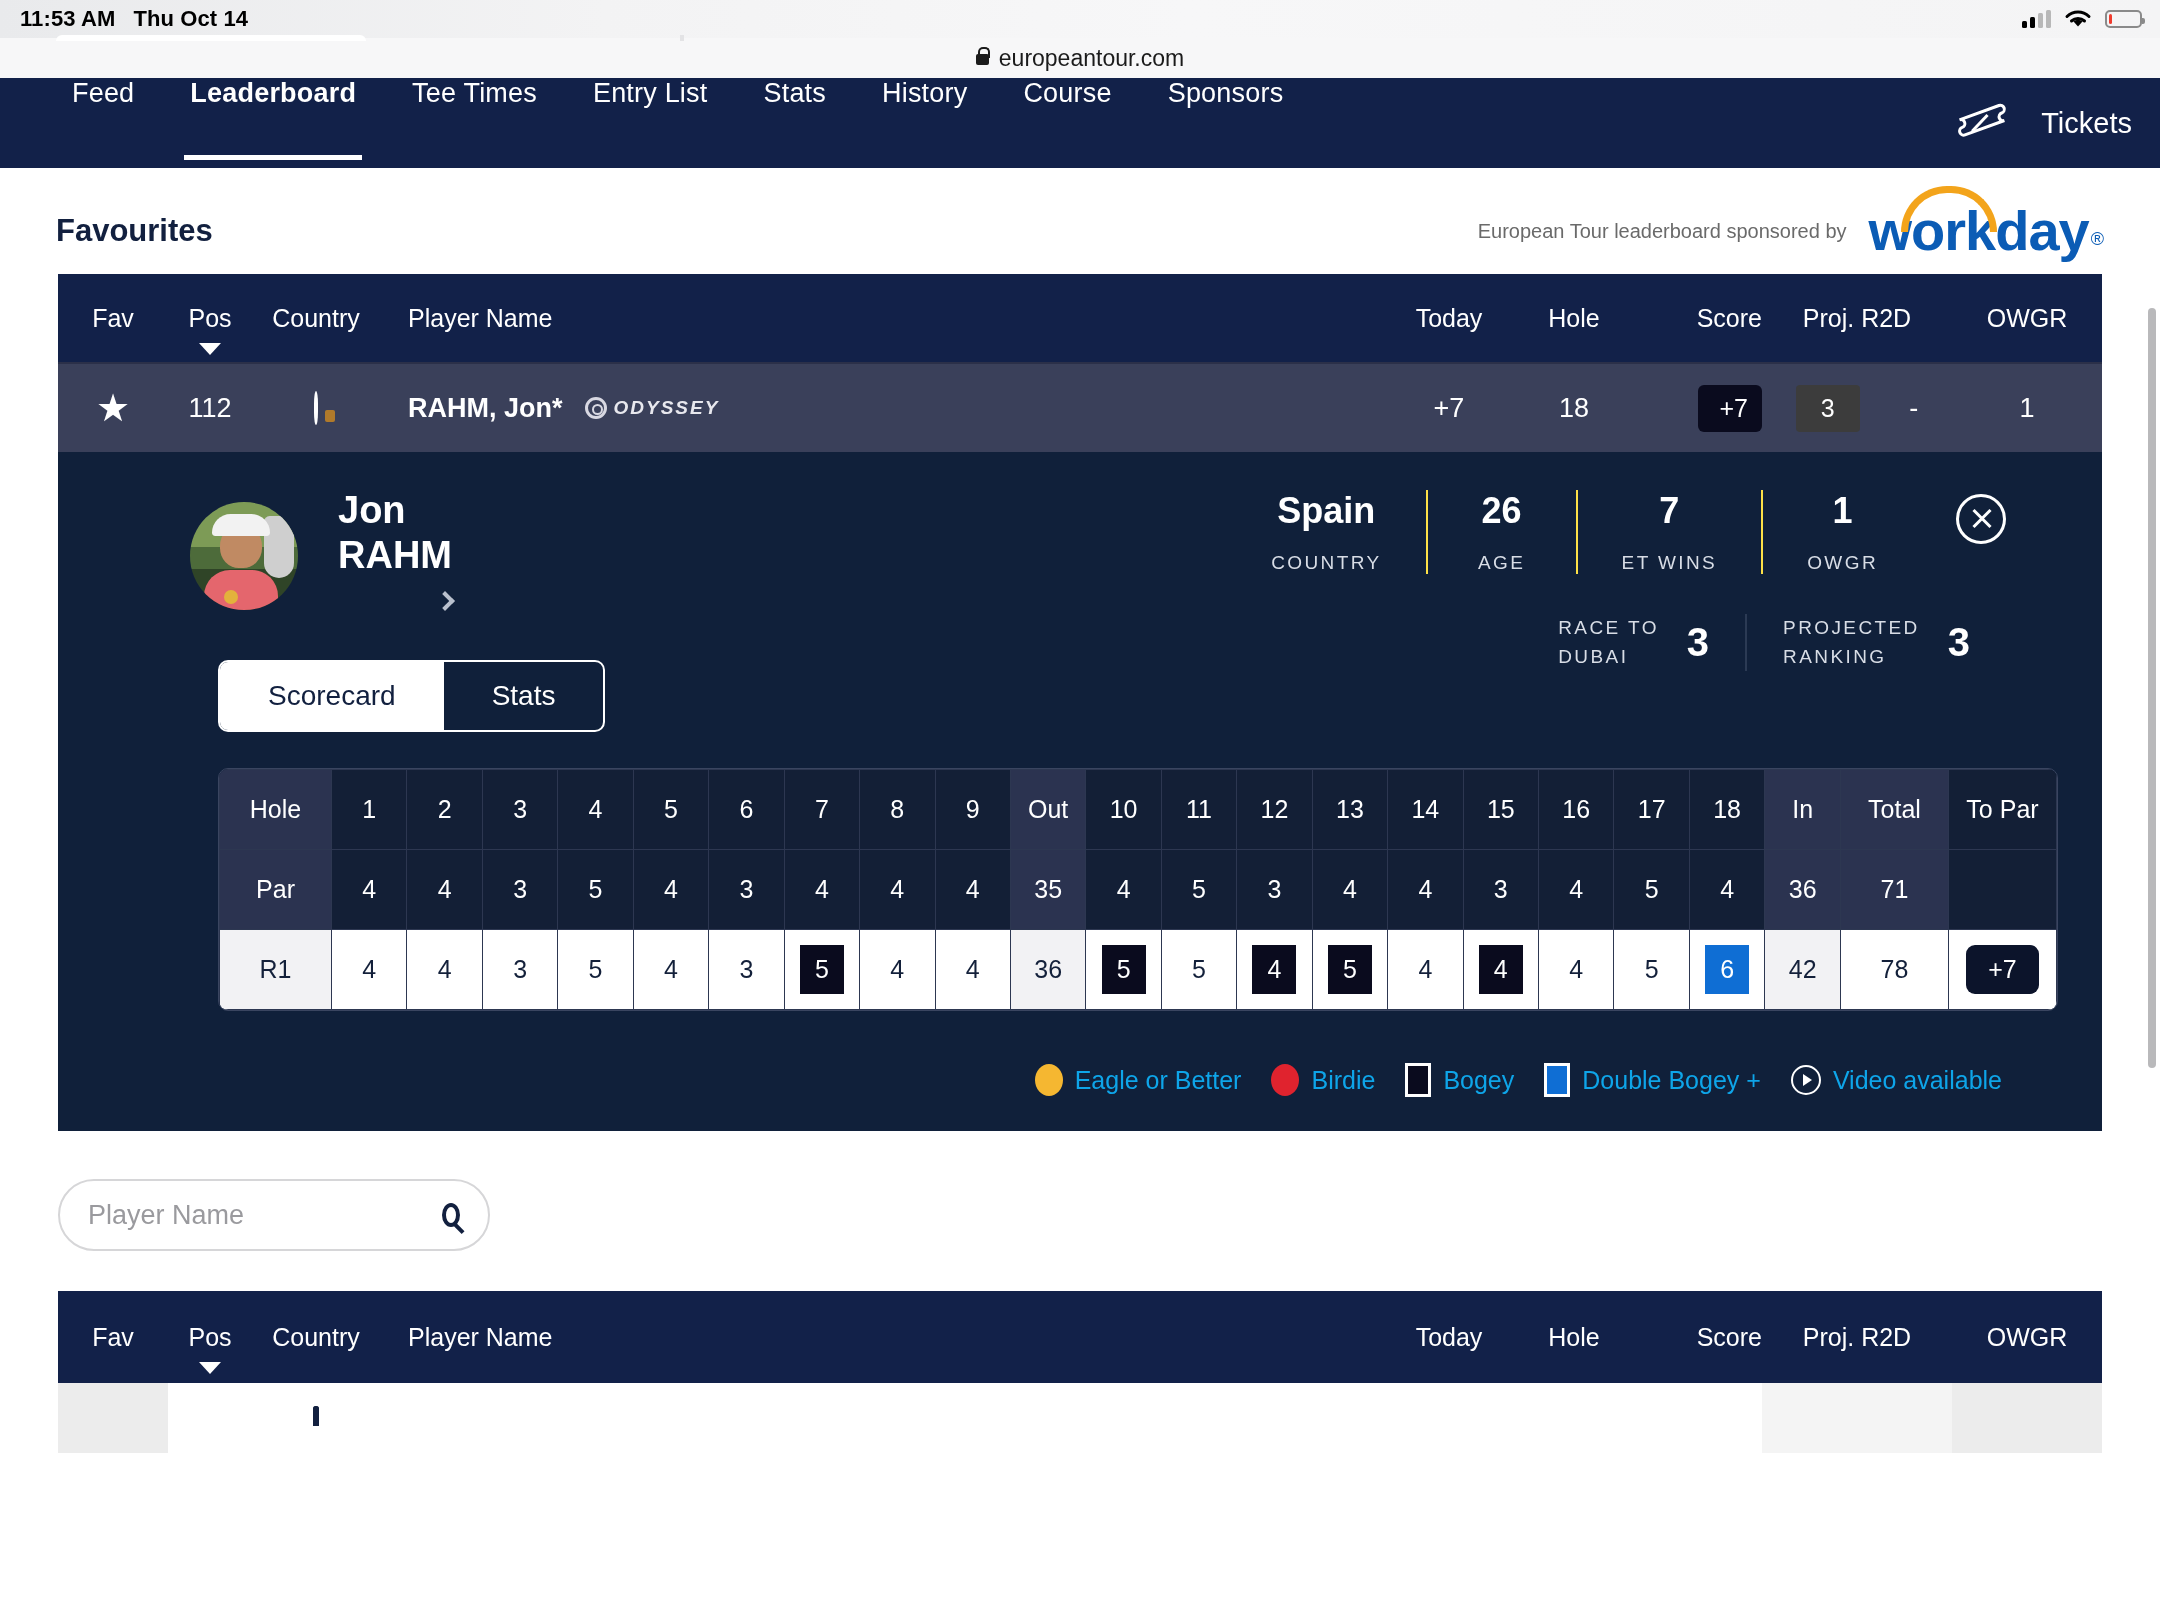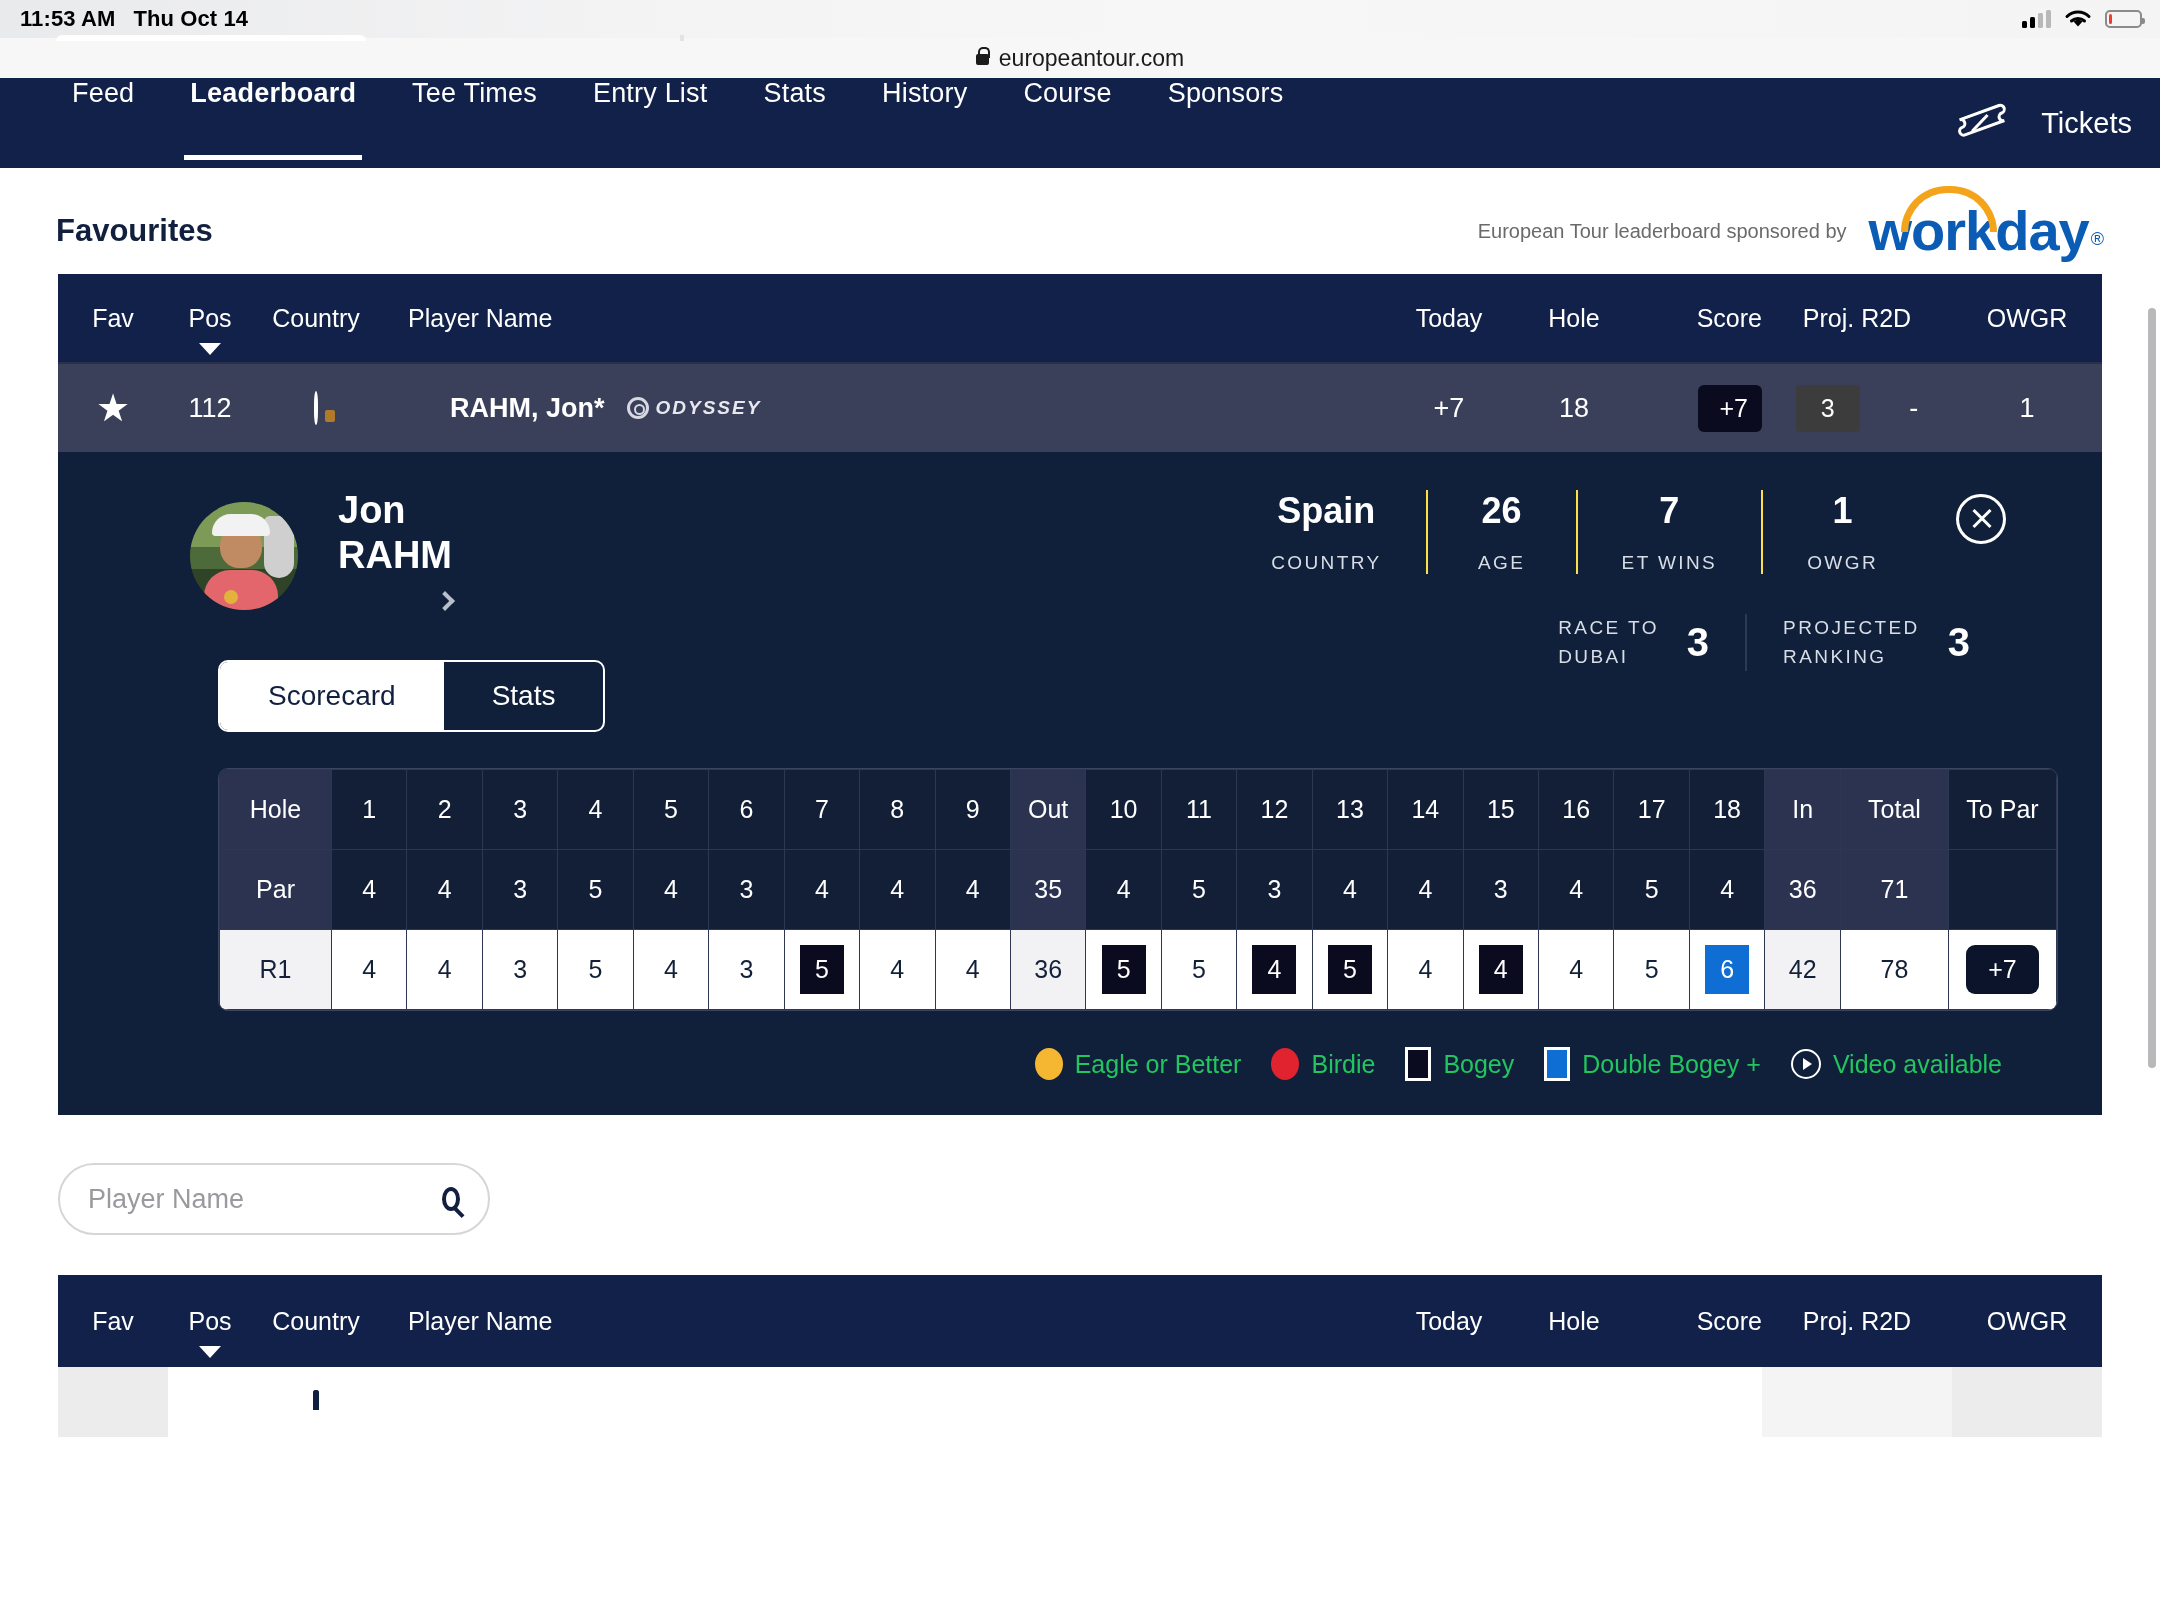--- a/index.html
+++ b/index.html
@@ -93,21 +93,21 @@
     background:#3a405a; color:#fff; height:90px;
     display:flex; align-items:center; font-size:27px;
     border-top:2px solid #2b3049;
   }
   .star { font-size:38px; line-height:1; }
   .flag { width:36px;height:46px;border-radius:50%/38%; margin:0 auto;
           background:linear-gradient(#c60b1e 0 25%, #ffc400 25% 75%, #c60b1e 75% 100%);
           border:2px solid #fff; position:relative;}
   .flag::after{content:"";position:absolute;left:9px;top:17px;width:10px;height:12px;background:#b07a2b;border-radius:2px;}
   .pname { display:flex; align-items:center; gap:22px; font-size:27px; }
-  .pname b{font-weight:700;margin-left:42px;}
+  .pname b{font-weight:700;}
   .odyssey { display:flex; align-items:center; gap:7px; color:#e8e8ee; }
   .ody-logo{width:22px;height:22px;border:3px solid #d8d8e2;border-radius:50%;position:relative;}
   .ody-logo::after{content:"";position:absolute;left:4px;top:4px;width:7px;height:7px;border:2px solid #d8d8e2;border-radius:50%;}
   .ody-txt{font-size:19px;font-weight:700;font-style:italic;letter-spacing:2px;}
   .pill-dark{ display:inline-block;min-width:64px;padding:9px 14px;background:#0a0b1e;border-radius:6px;font-size:25px;}
   .pill-grey{ display:inline-block;min-width:64px;padding:9px 18px;background:#3c3c3c;border-radius:4px;font-size:25px;}
 
   
   .panel { background:#10203a; padding:0 0 34px 0; position:relative; }
   .panel-top { display:flex; align-items:flex-start; padding:36px 0 0 0; position:relative; min-height:160px;}
@@ -158,21 +158,21 @@
   table.sc td.sum{ background:#2b3350; }
   table.sc tr.r1 td{ background:#fff; color:#13203a; }
   table.sc tr.r1 td.lbl{ background:#f2f2f4; color:#13203a;}
   table.sc tr.r1 td.sum{ background:#f2f2f4; color:#13203a;}
   .box{ display:inline-block; min-width:44px; padding:10px 0; }
   .box.bogey{ background:#0a0b1e; color:#fff; }
   .box.dbl  { background:#0f6ed4; color:#fff; }
   .box.topar{ background:#0c142b; color:#fff; border-radius:9px; padding:10px 22px;}
 
   .legend{ display:flex; align-items:center; justify-content:flex-end; gap:30px;
-           color:#22c55e; font-size:25px; padding:36px 100px 0 0; }
+           color:#0ea5e9; font-size:25px; padding:52px 100px 0 0; }
   .lg{ display:flex; align-items:center; gap:12px;}
   .dot{ width:28px;height:32px;border-radius:50%; }
   .dot.gold{background:#f5b731;} .dot.red{background:#e0232e;}
   .sq{ width:26px;height:34px;border:3px solid #fff; }
   .sq.bogey{ background:#0a0b1e; }
   .sq.dbl{ background:#0f6ed4; }
   .play{ width:30px;height:30px;border:2.5px solid #fff;border-radius:50%;position:relative;}
   .play::after{content:"";position:absolute;left:10px;top:7px;border-left:9px solid #fff;border-top:6px solid transparent;border-bottom:6px solid transparent;}
 
   

